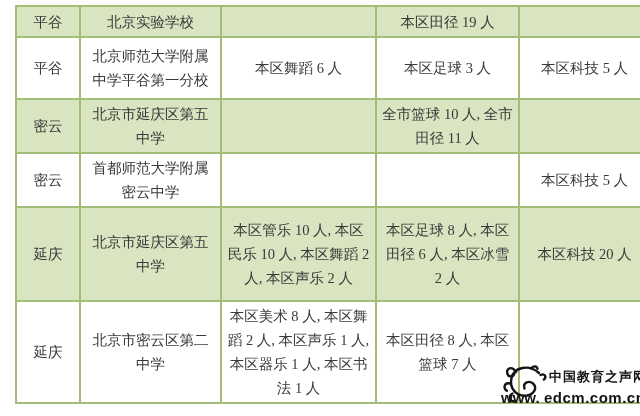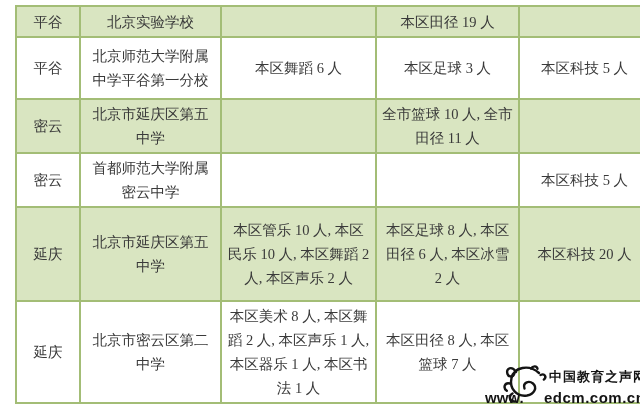--- a/index.html
+++ b/index.html
@@ -44,21 +44,21 @@
     right:1px;
     bottom:3px;
     width:154px;
     height:50px;
     color:var(--wm);
     z-index:5;
     font-family:"Liberation Sans","DejaVu Sans",sans-serif;
   }
   .wm-swirl{position:absolute;left:16px;top:-1px;}
   .wm-site{position:absolute;left:64px;top:5px;font-size:13px;font-weight:bold;letter-spacing:1px;white-space:nowrap;}
-  .wm-www{position:absolute;left:0px;top:26px;font-size:15px;font-weight:600;}
+  .wm-www{position:absolute;left:16px;top:26px;font-size:15px;font-weight:600;}
   .wm-url{position:absolute;left:59px;top:26px;font-size:15px;font-weight:600;letter-spacing:0.5px;}
 </style>
 </head>
 <body>
 
 <div class="table-wrap">
   <table>
     <colgroup>
       <col class="c-district">
       <col class="c-school">

